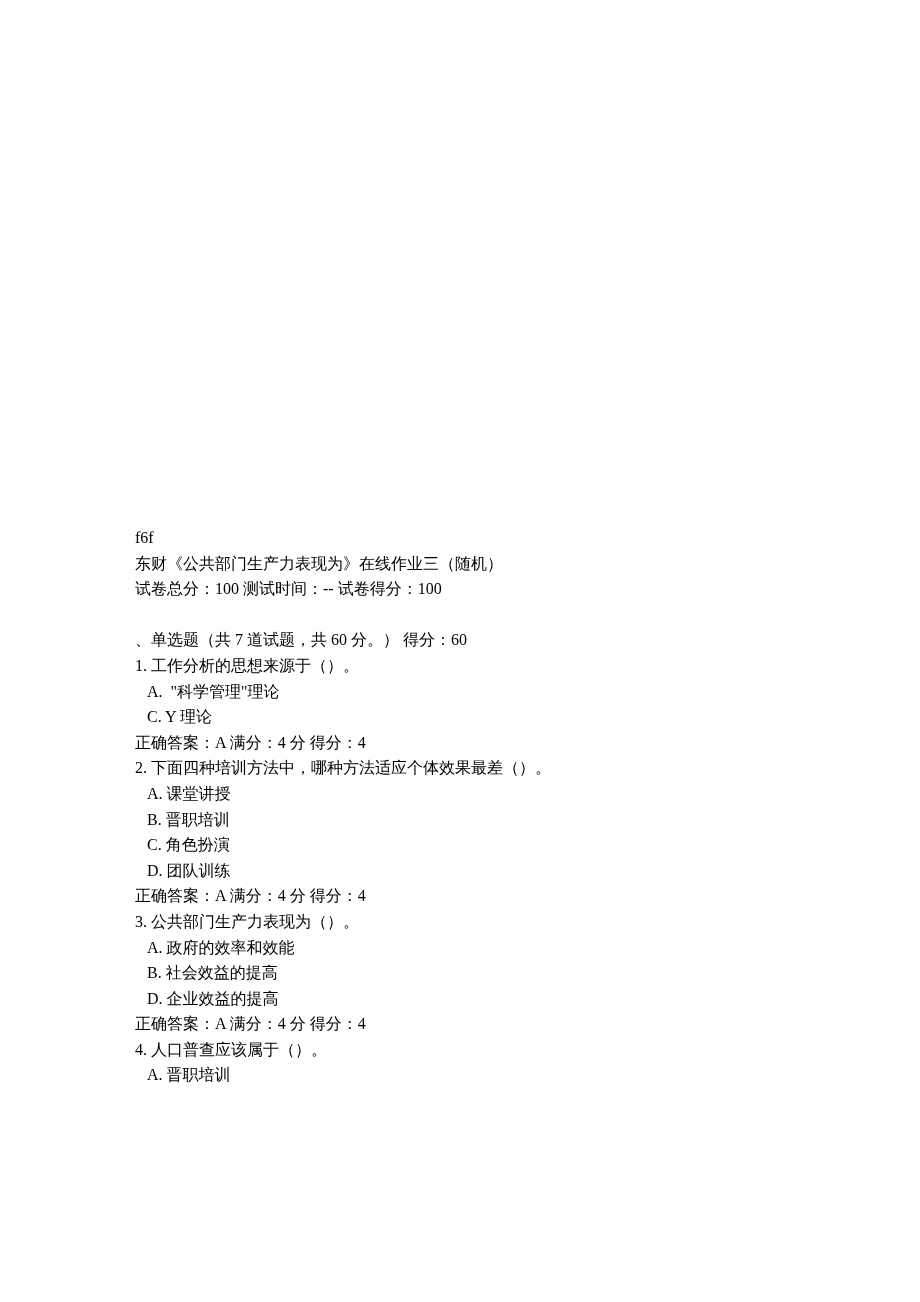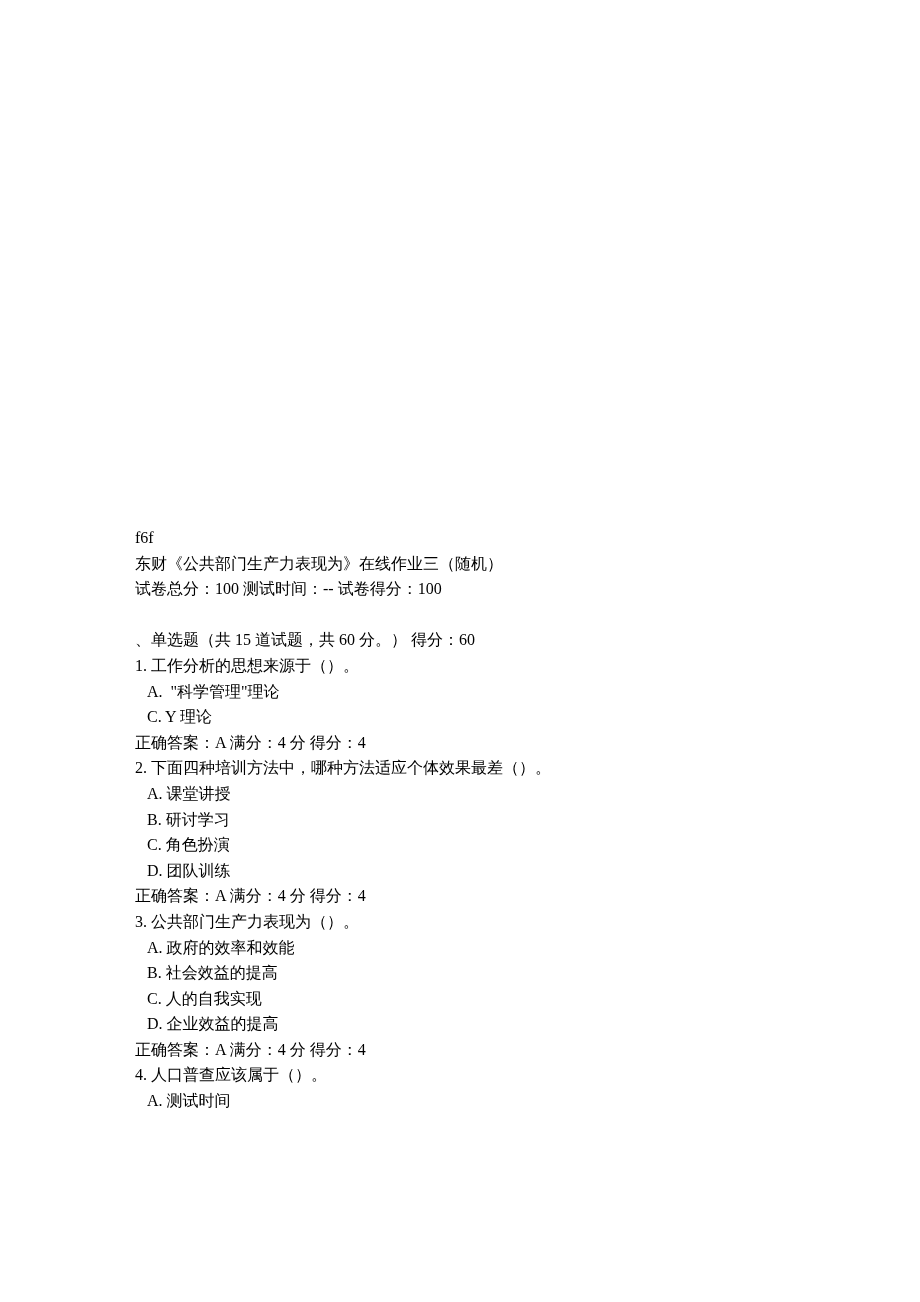--- a/index.html
+++ b/index.html
@@ -19,44 +19,43 @@
     .option { padding-left: 8px; }
   </style>
 </head>
 <body>
 
 <div class="page">
   <div class="line">f6f</div>
   <div class="line">东财《公共部门生产力表现为》在线作业三（随机）</div>
   <div class="line">试卷总分：100 测试时间：-- 试卷得分：100</div>
   <div class="line">&nbsp;</div>
-  <div class="line">、单选题（共 15 道试题，共 60 分。） 得分：60</div>
+  <div class="line">、单选题（共 7 道试题，共 60 分。） 得分：60</div>
 
   <div>
     <div class="line">1. 工作分析的思想来源于（）。</div>
     <div class="line option"> A.  "科学管理"理论</div>
     <div class="line option"> C. Y 理论</div>
     <div class="line">正确答案：A 满分：4 分 得分：4</div>
   </div>
 
   <div>
     <div class="line">2. 下面四种培训方法中，哪种方法适应个体效果最差（）。</div>
     <div class="line option"> A. 课堂讲授</div>
-    <div class="line option"> B. 研讨学习</div>
+    <div class="line option"> B. 晋职培训</div>
     <div class="line option"> C. 角色扮演</div>
     <div class="line option"> D. 团队训练</div>
     <div class="line">正确答案：A 满分：4 分 得分：4</div>
   </div>
 
   <div>
     <div class="line">3. 公共部门生产力表现为（）。</div>
     <div class="line option"> A. 政府的效率和效能</div>
     <div class="line option"> B. 社会效益的提高</div>
-    <div class="line option"> C. 人的自我实现</div>
     <div class="line option"> D. 企业效益的提高</div>
     <div class="line">正确答案：A 满分：4 分 得分：4</div>
   </div>
 
   <div>
     <div class="line">4. 人口普查应该属于（）。</div>
-    <div class="line option"> A. 测试时间</div>
+    <div class="line option"> A. 晋职培训</div>
   </div>
 </div>
 
 </body></html>

